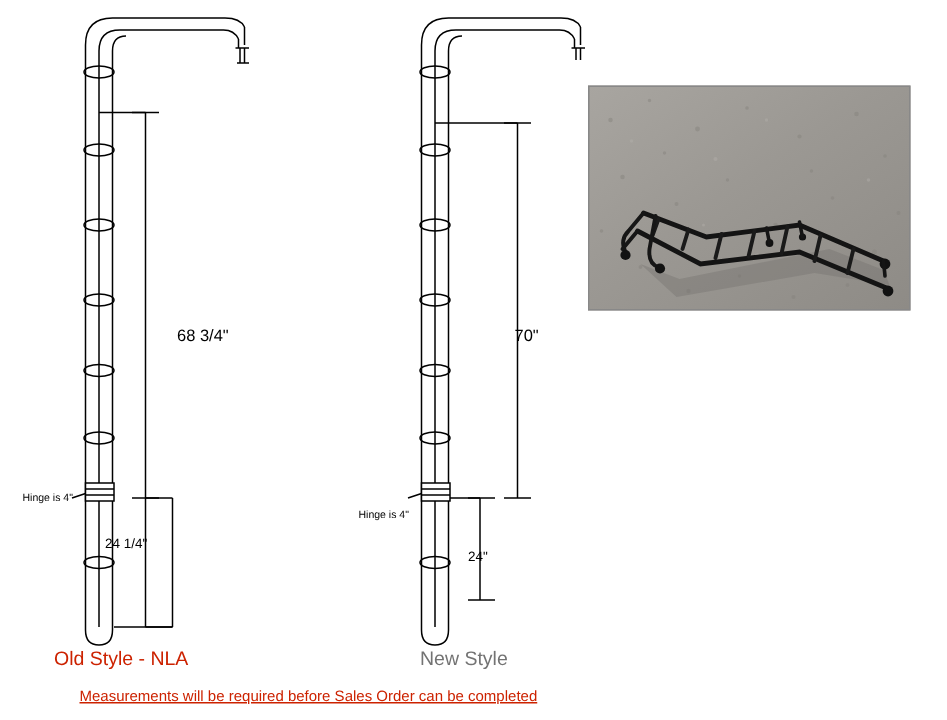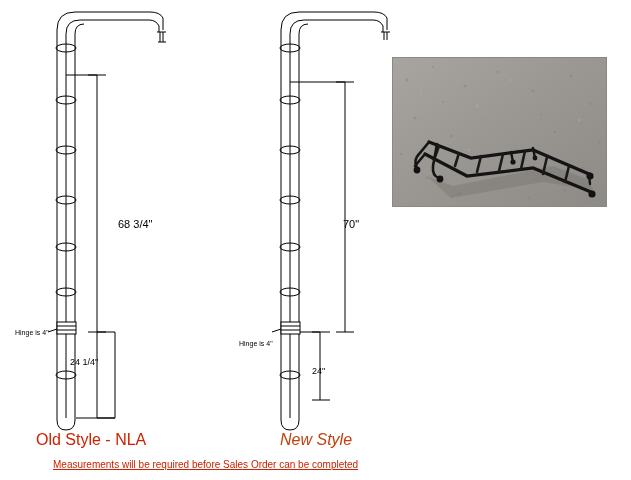--- a/index.html
+++ b/index.html
@@ -36,32 +36,31 @@
   .dim-lbl {
     font-size: 11px;
   }
   .hinge-lbl {
     font-size: 7px;
   }
   .small-dim {
     font-size: 9px;
   }
   .style-lbl {
-    font-size: 16px;
+    font-size: 13px;
   }
   .old-style {
     color: #cc2200;
     left: 36px;
     top: 431px;
   }
   .new-style {
-    color: #c2410c;
+    color: #737373;
     left: 280px;
     top: 431px;
-    font-style: italic;
   }
   .footer-note {
     position: absolute;
     left: 53px;
     top: 459px;
     font-size: 10px;
     color: #cc2200;
     white-space: nowrap;
     text-decoration: underline;
   }

